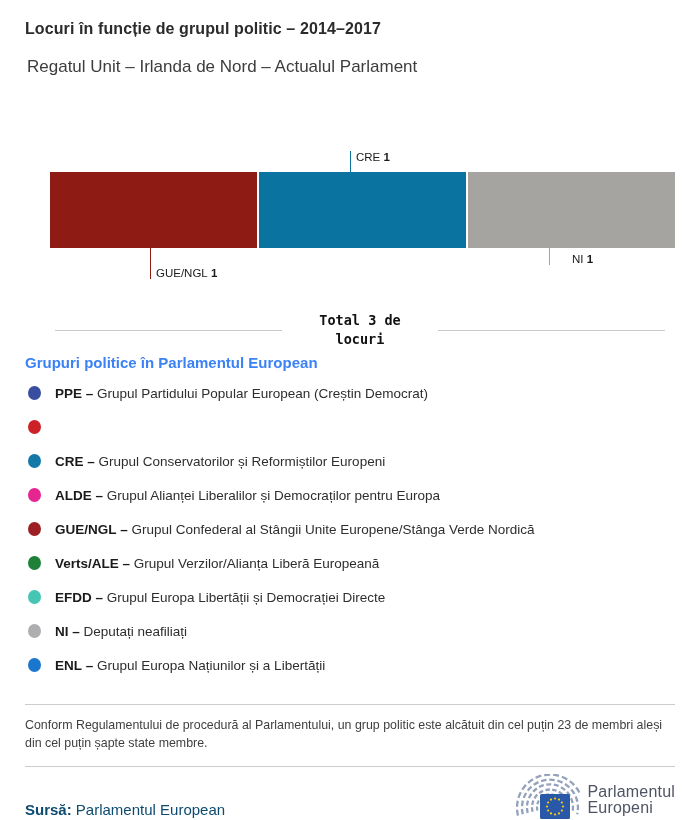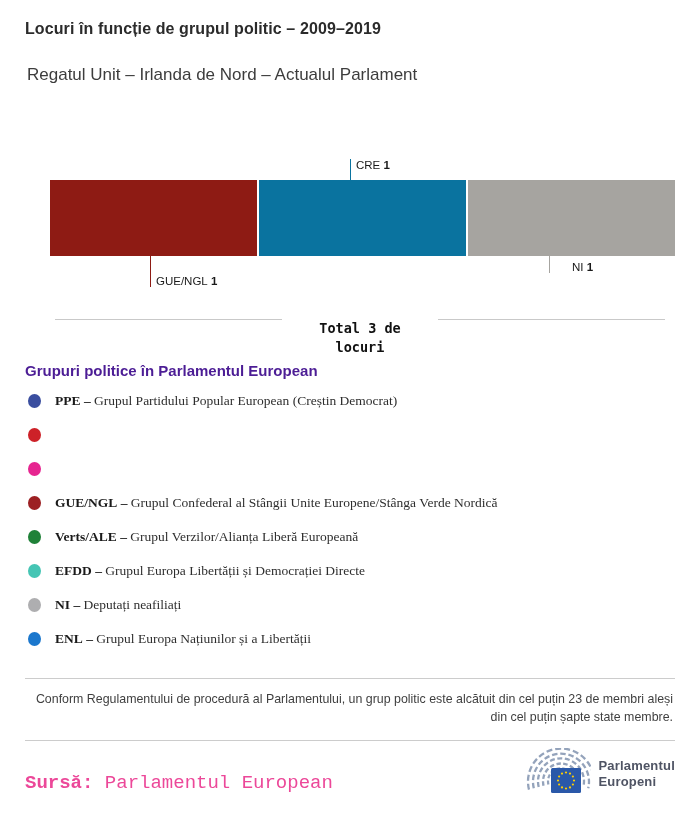--- a/index.html
+++ b/index.html
@@ -11,21 +11,21 @@
     overflow: hidden;
   }
   .page { padding: 0 25px; position: relative; width: 700px; height: 820px; }
 
   .title {
     padding-top: 20px;
     font-size: 16px; font-weight: 700; color: #2b2b2b;
     letter-spacing: 0.1px;
   }
   .subtitle {
-    margin-top: 27px; padding-left: 2px;
+    margin-top: 19px; padding-left: 2px;
     font-size: 17px; font-weight: 400; color: #3d3d3d;
   }
 
   
   .chart { position: relative; height: 148px; margin-top: 72px; }
   .bar {
     position: absolute; left: 25px; right: 0; top: 23px; height: 76px;
     display: flex; gap: 2px;
   }
   .seg { flex: 1 1 0; }
@@ -43,71 +43,70 @@
   }
   .tick-below-2 {
     left: 524px; top: 99px; height: 17px;
     border-left: 1px solid; padding-left: 22px;
     display: flex; align-items: flex-end;
   }
 
   
   .total-row {
     margin: 14px 10px 0 30px;
-    display: flex; 
+    display: flex; align-items: center;
   }
   .total-rule { flex: 1 1 0; border-top: 1px solid #c9c9c9; height: 0; }
   .total-text {
     width: 96px; margin: 0 30px;
     text-align: center;
     font-family: "DejaVu Sans Mono", monospace;
     font-size: 13.5px; font-weight: 700; line-height: 19px; color: #111;
   }
 
   
-  .legend-heading { margin-top: 5px; font-size: 15px; font-weight: 700; color: #4c1d95; }
+  .legend-heading { margin-top: 5px; font-size: 15px; font-weight: 700; color: #3b82f6; }
   .legend { list-style: none; margin-top: 5px; }
   .legend li { height: 34px; display: flex; align-items: center; }
   .dot {
     width: 13px; height: 14px; border-radius: 50%;
     margin: 0 14px 0 3px; flex: 0 0 auto;
   }
-  .legend .txt { font-size: 13.5px; color: #2e2e2e; font-family: Liberation Serif, serif; }
+  .legend .txt { font-size: 13.5px; color: #2e2e2e; }
   .legend .abbr, .legend .sep { font-weight: 700; color: #1a1a1a; }
 
   .rule { border: none; border-top: 1px solid #cccccc; }
   .rule-1 { margin-top: 22px; }
   .rule-2 { margin-top: 14px; }
 
   .note {
     margin-top: 11px;
     font-size: 12.4px; line-height: 18px; color: #3f3f3f;
     max-width: 648px;
-    text-align: right;
   }
 
   .footer {
     margin-top: 7px;
     display: flex; justify-content: space-between; align-items: center;
   }
-  .source { font-size: 19px; color: #ec4899; padding-top: 18px; font-family: Liberation Mono, monospace; }
+  .source { font-size: 15px; color: #0c4a6e; padding-top: 18px; }
   .source .src-label { font-weight: 700; }
 
   .logo { display: flex; align-items: center; gap: 7px; }
   .logo-text {
-    font-size: 13px; font-weight: 700; line-height: 16px; color: #4f5464;
+    font-size: 16px; font-weight: 400; line-height: 16px; color: #4f5464;
     letter-spacing: 0.2px;
   }
 </style>
 </head>
 <body>
 
 <div class="page">
 
-  <h1 class="title">Locuri în funcție de grupul politic – 2009–2019</h1>
+  <h1 class="title">Locuri în funcție de grupul politic – 2014–2017</h1>
   <h2 class="subtitle">Regatul Unit – Irlanda de Nord – Actualul Parlament</h2>
 
   <div class="chart">
 
     <div class="bar-label tick-above" style="border-left-color: rgb(10, 115, 159);">
       <span>CRE</span>&nbsp;<span class="num">1</span>
     </div>
 
     <div class="bar">
       <div class="seg" style="flex-grow: 1; background: rgb(142, 27, 20);"></div>
@@ -138,21 +137,26 @@
 
   <ul class="legend">
     <li>
       <span class="dot" style="background: rgb(58, 78, 159);"></span>
       <span class="txt"><span class="abbr">PPE</span> <span class="sep">– </span><span>Grupul Partidului Popular European (Creștin Democrat)</span></span>
     </li>
     <li>
       <span class="dot" style="background: rgb(205, 33, 40);"></span>
     </li>
     <li>
+      <span class="dot" style="background: rgb(21, 121, 167);"></span>
+      <span class="txt"><span class="abbr">CRE</span> <span class="sep">– </span><span>Grupul Conservatorilor și Reformiștilor Europeni</span></span>
+    </li>
+    <li>
       <span class="dot" style="background: rgb(230, 37, 144);"></span>
+      <span class="txt"><span class="abbr">ALDE</span> <span class="sep">– </span><span>Grupul Alianței Liberalilor și Democraților pentru Europa</span></span>
     </li>
     <li>
       <span class="dot" style="background: rgb(156, 32, 35);"></span>
       <span class="txt"><span class="abbr">GUE/NGL</span> <span class="sep">– </span><span>Grupul Confederal al Stângii Unite Europene/Stânga Verde Nordică</span></span>
     </li>
     <li>
       <span class="dot" style="background: rgb(31, 129, 56);"></span>
       <span class="txt"><span class="abbr">Verts/ALE</span> <span class="sep">– </span><span>Grupul Verzilor/Alianța Liberă Europeană</span></span>
     </li>
     <li>

